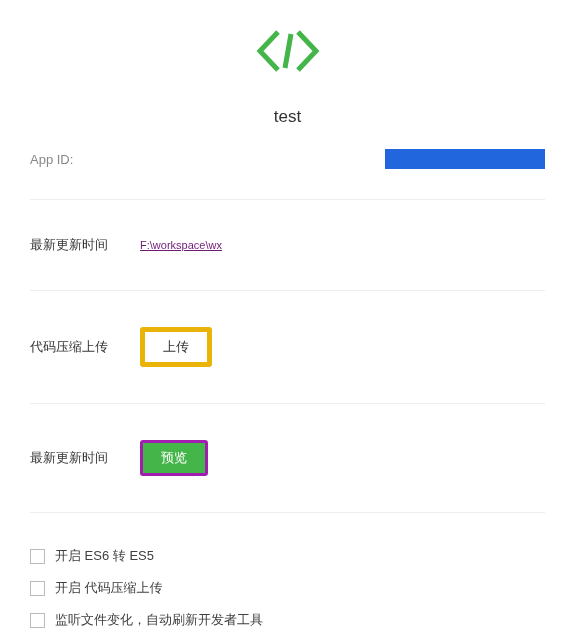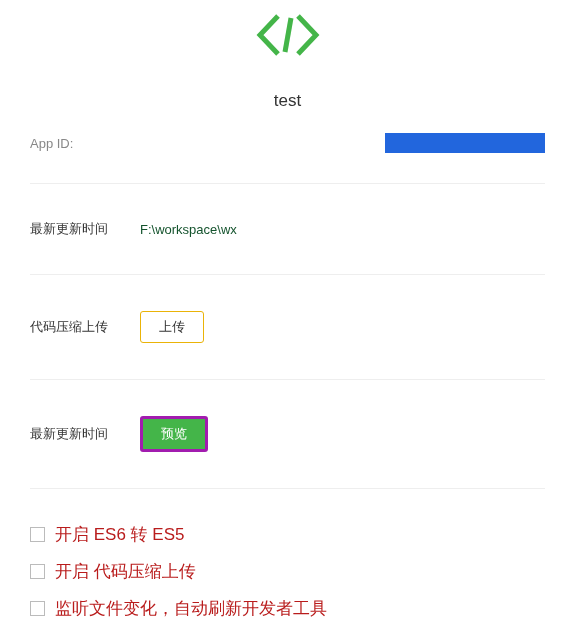--- a/index.html
+++ b/index.html
@@ -7,21 +7,21 @@
       width: 575px;
       height: 643px;
       background: #ffffff;
       font-family: -apple-system, BlinkMacSystemFont, "Segoe UI", "Microsoft YaHei", sans-serif;
       font-size: 13px;
       color: #333;
       padding: 0 30px;
     }
     .header {
       text-align: center;
-      padding-top: 12px;
+      padding-top: 28px;
     }
     .logo {
       display: inline-block;
       padding-bottom: 30px;
     }
     .app-name {
       font-size: 17px;
       color: #333;
       margin-bottom: 22px;
       font-weight: normal;
@@ -53,34 +53,35 @@
       align-items: center;
       padding: 36px 0;
     }
     .info-label {
       width: 110px;
       color: #333;
       font-size: 13px;
     }
     .info-value {
       flex: 1;
-      color: #14532d;
-      font-size: 13px;
+      color: #701a75;
+      font-size: 11px;
+      text-decoration: underline;
     }
     .btn {
       padding: 6px 18px;
       font-size: 13px;
       border-radius: 3px;
       cursor: pointer;
       border: 1px solid #ccc;
       background: #fff;
       color: #333;
     }
     .btn-default {
-      border: 1px solid #eab308;
+      border: 5px solid #eab308;
       background: #ffffff;
       color: #333;
     }
     .btn-primary {
       border: 3px solid #a21caf;
       background: #44b549;
       color: #ffffff;
     }
     .options {
       padding-top: 34px;
@@ -93,22 +94,22 @@
     }
     .checkbox {
       width: 15px;
       height: 15px;
       border: 1px solid #bbb;
       background: #fff;
       cursor: pointer;
       flex-shrink: 0;
     }
     .checkbox-label {
-      color: #b91c1c;
-      font-size: 17px;
+      color: #404040;
+      font-size: 13px;
     }
   </style>
 </head>
 <body>
 
 <div class="header">
   <div class="logo">
     <svg width="72" height="46" viewBox="0 0 72 46">
       <path d="M 26 4 L 8 23 L 26 42" stroke="#44b549" stroke-width="5" fill="none" stroke-linecap="butt" stroke-linejoin="miter"></path>
       <path d="M 46 4 L 64 23 L 46 42" stroke="#44b549" stroke-width="5" fill="none" stroke-linecap="butt" stroke-linejoin="miter"></path>

